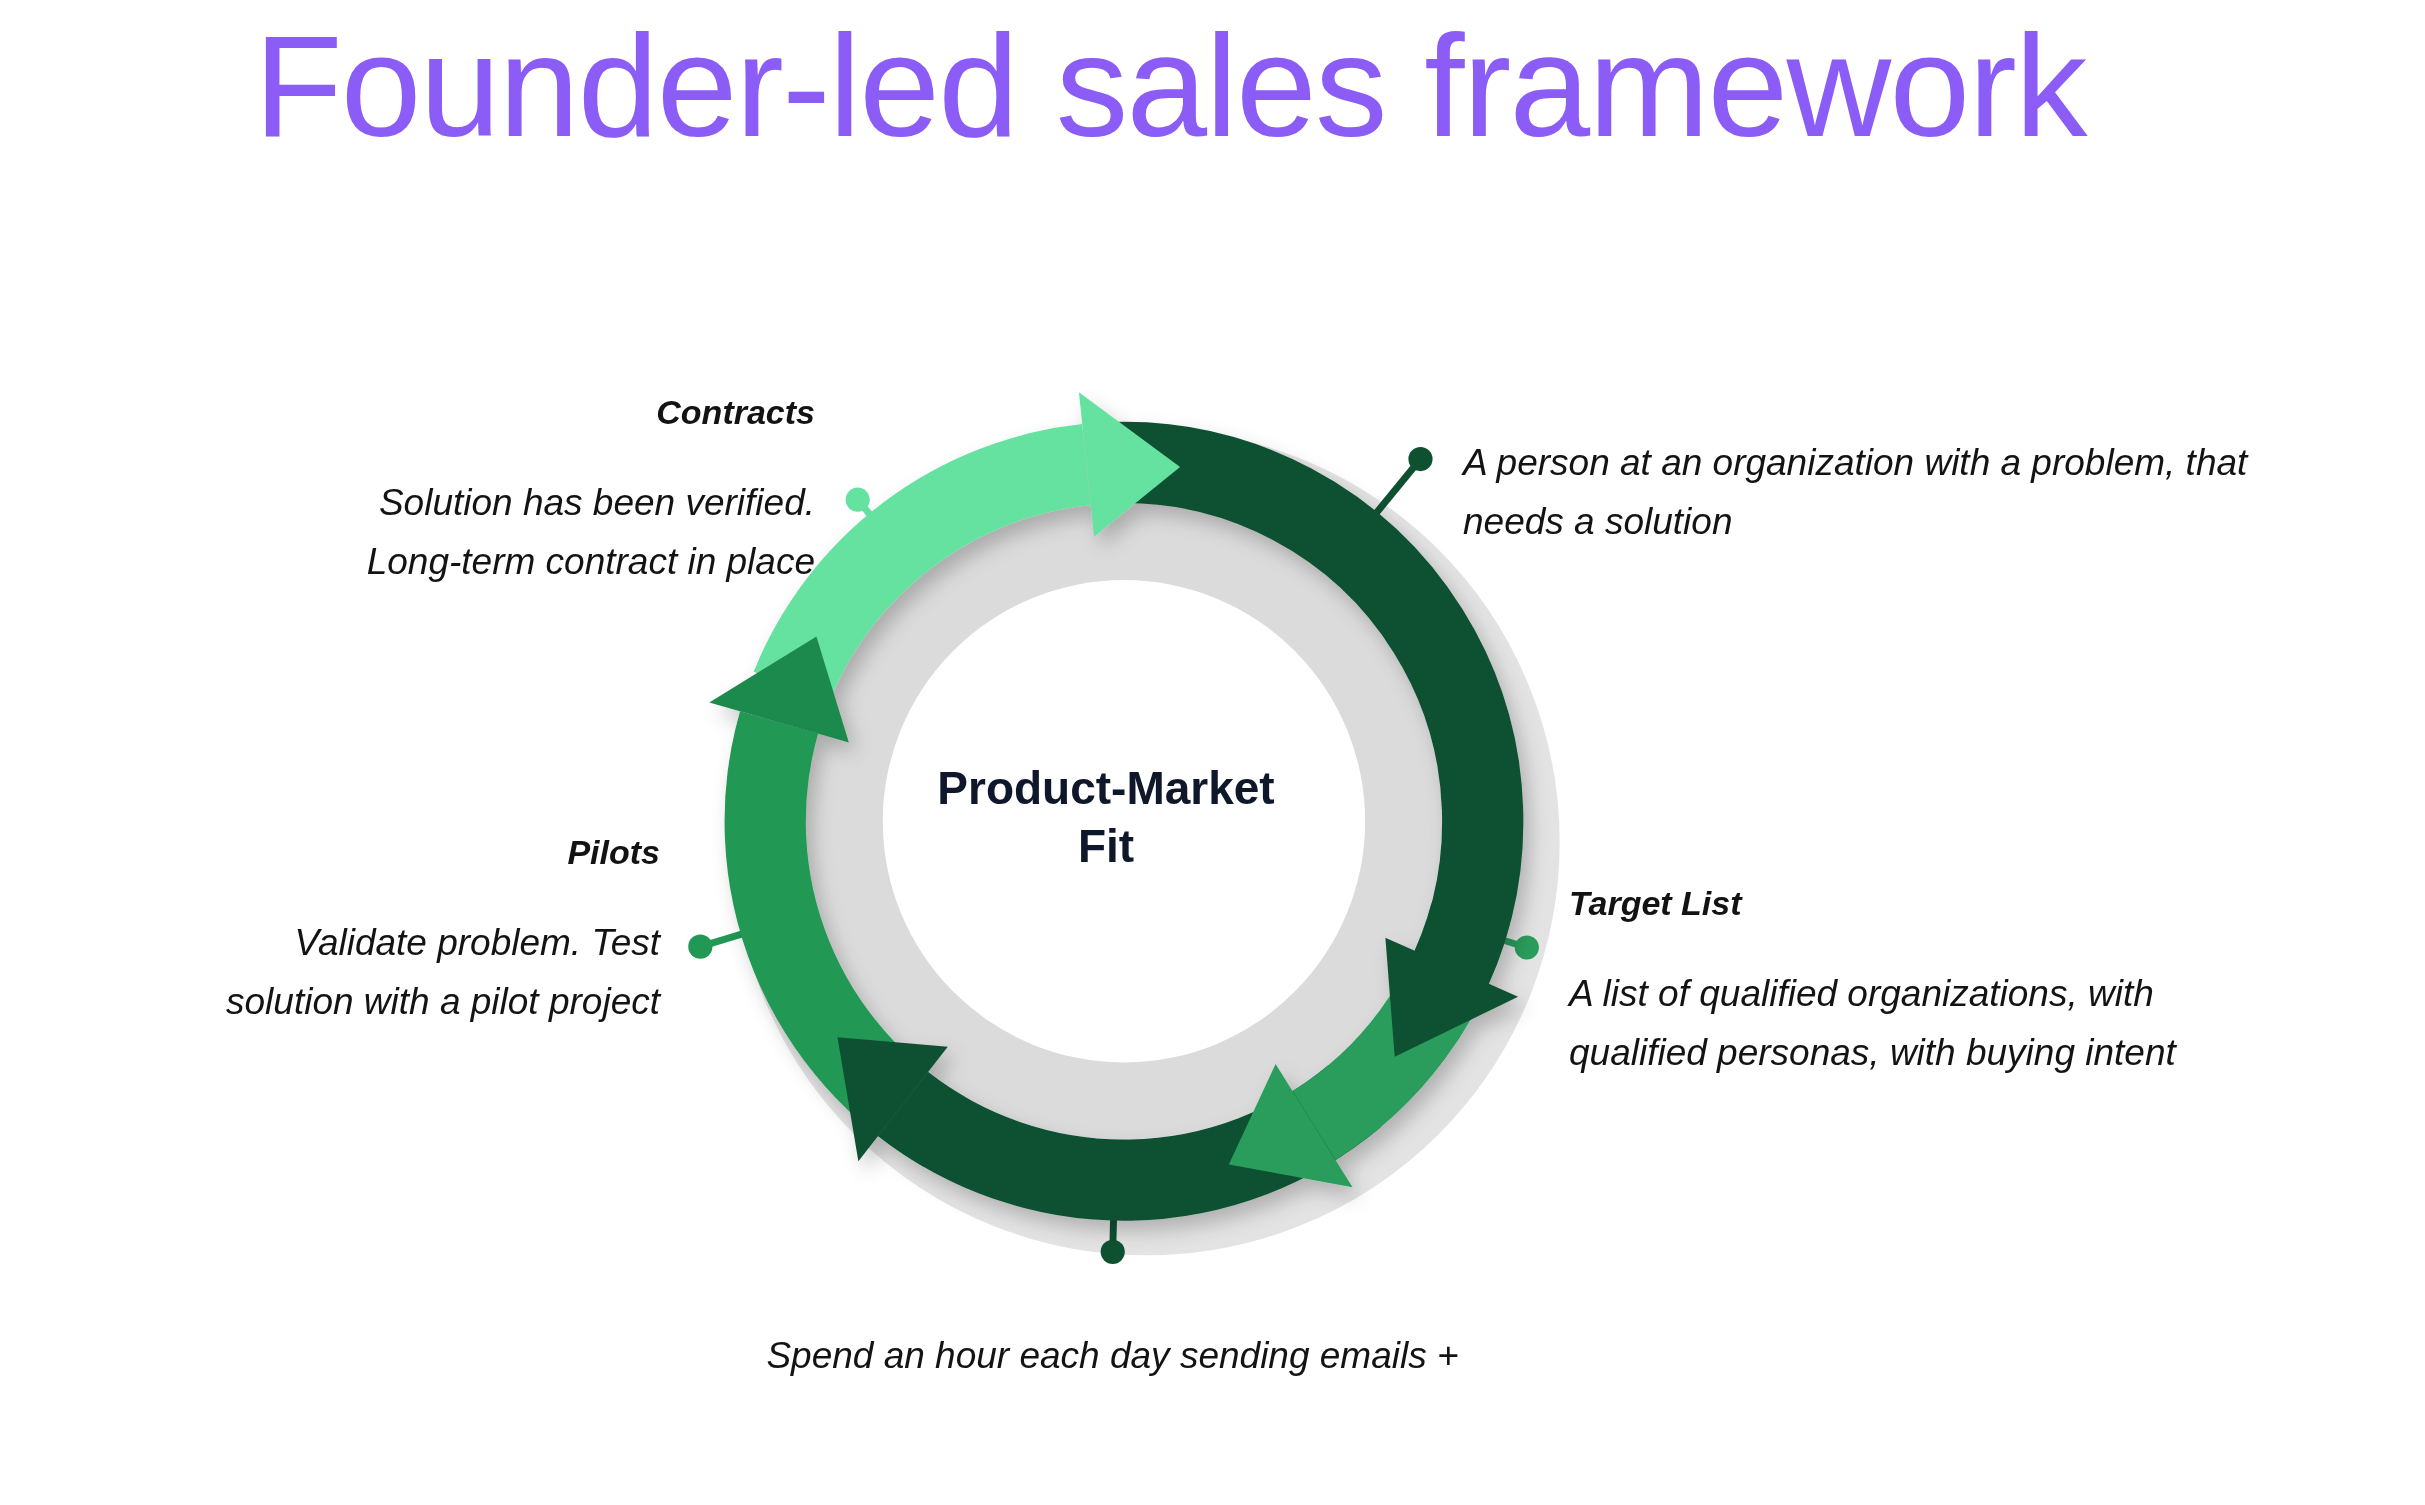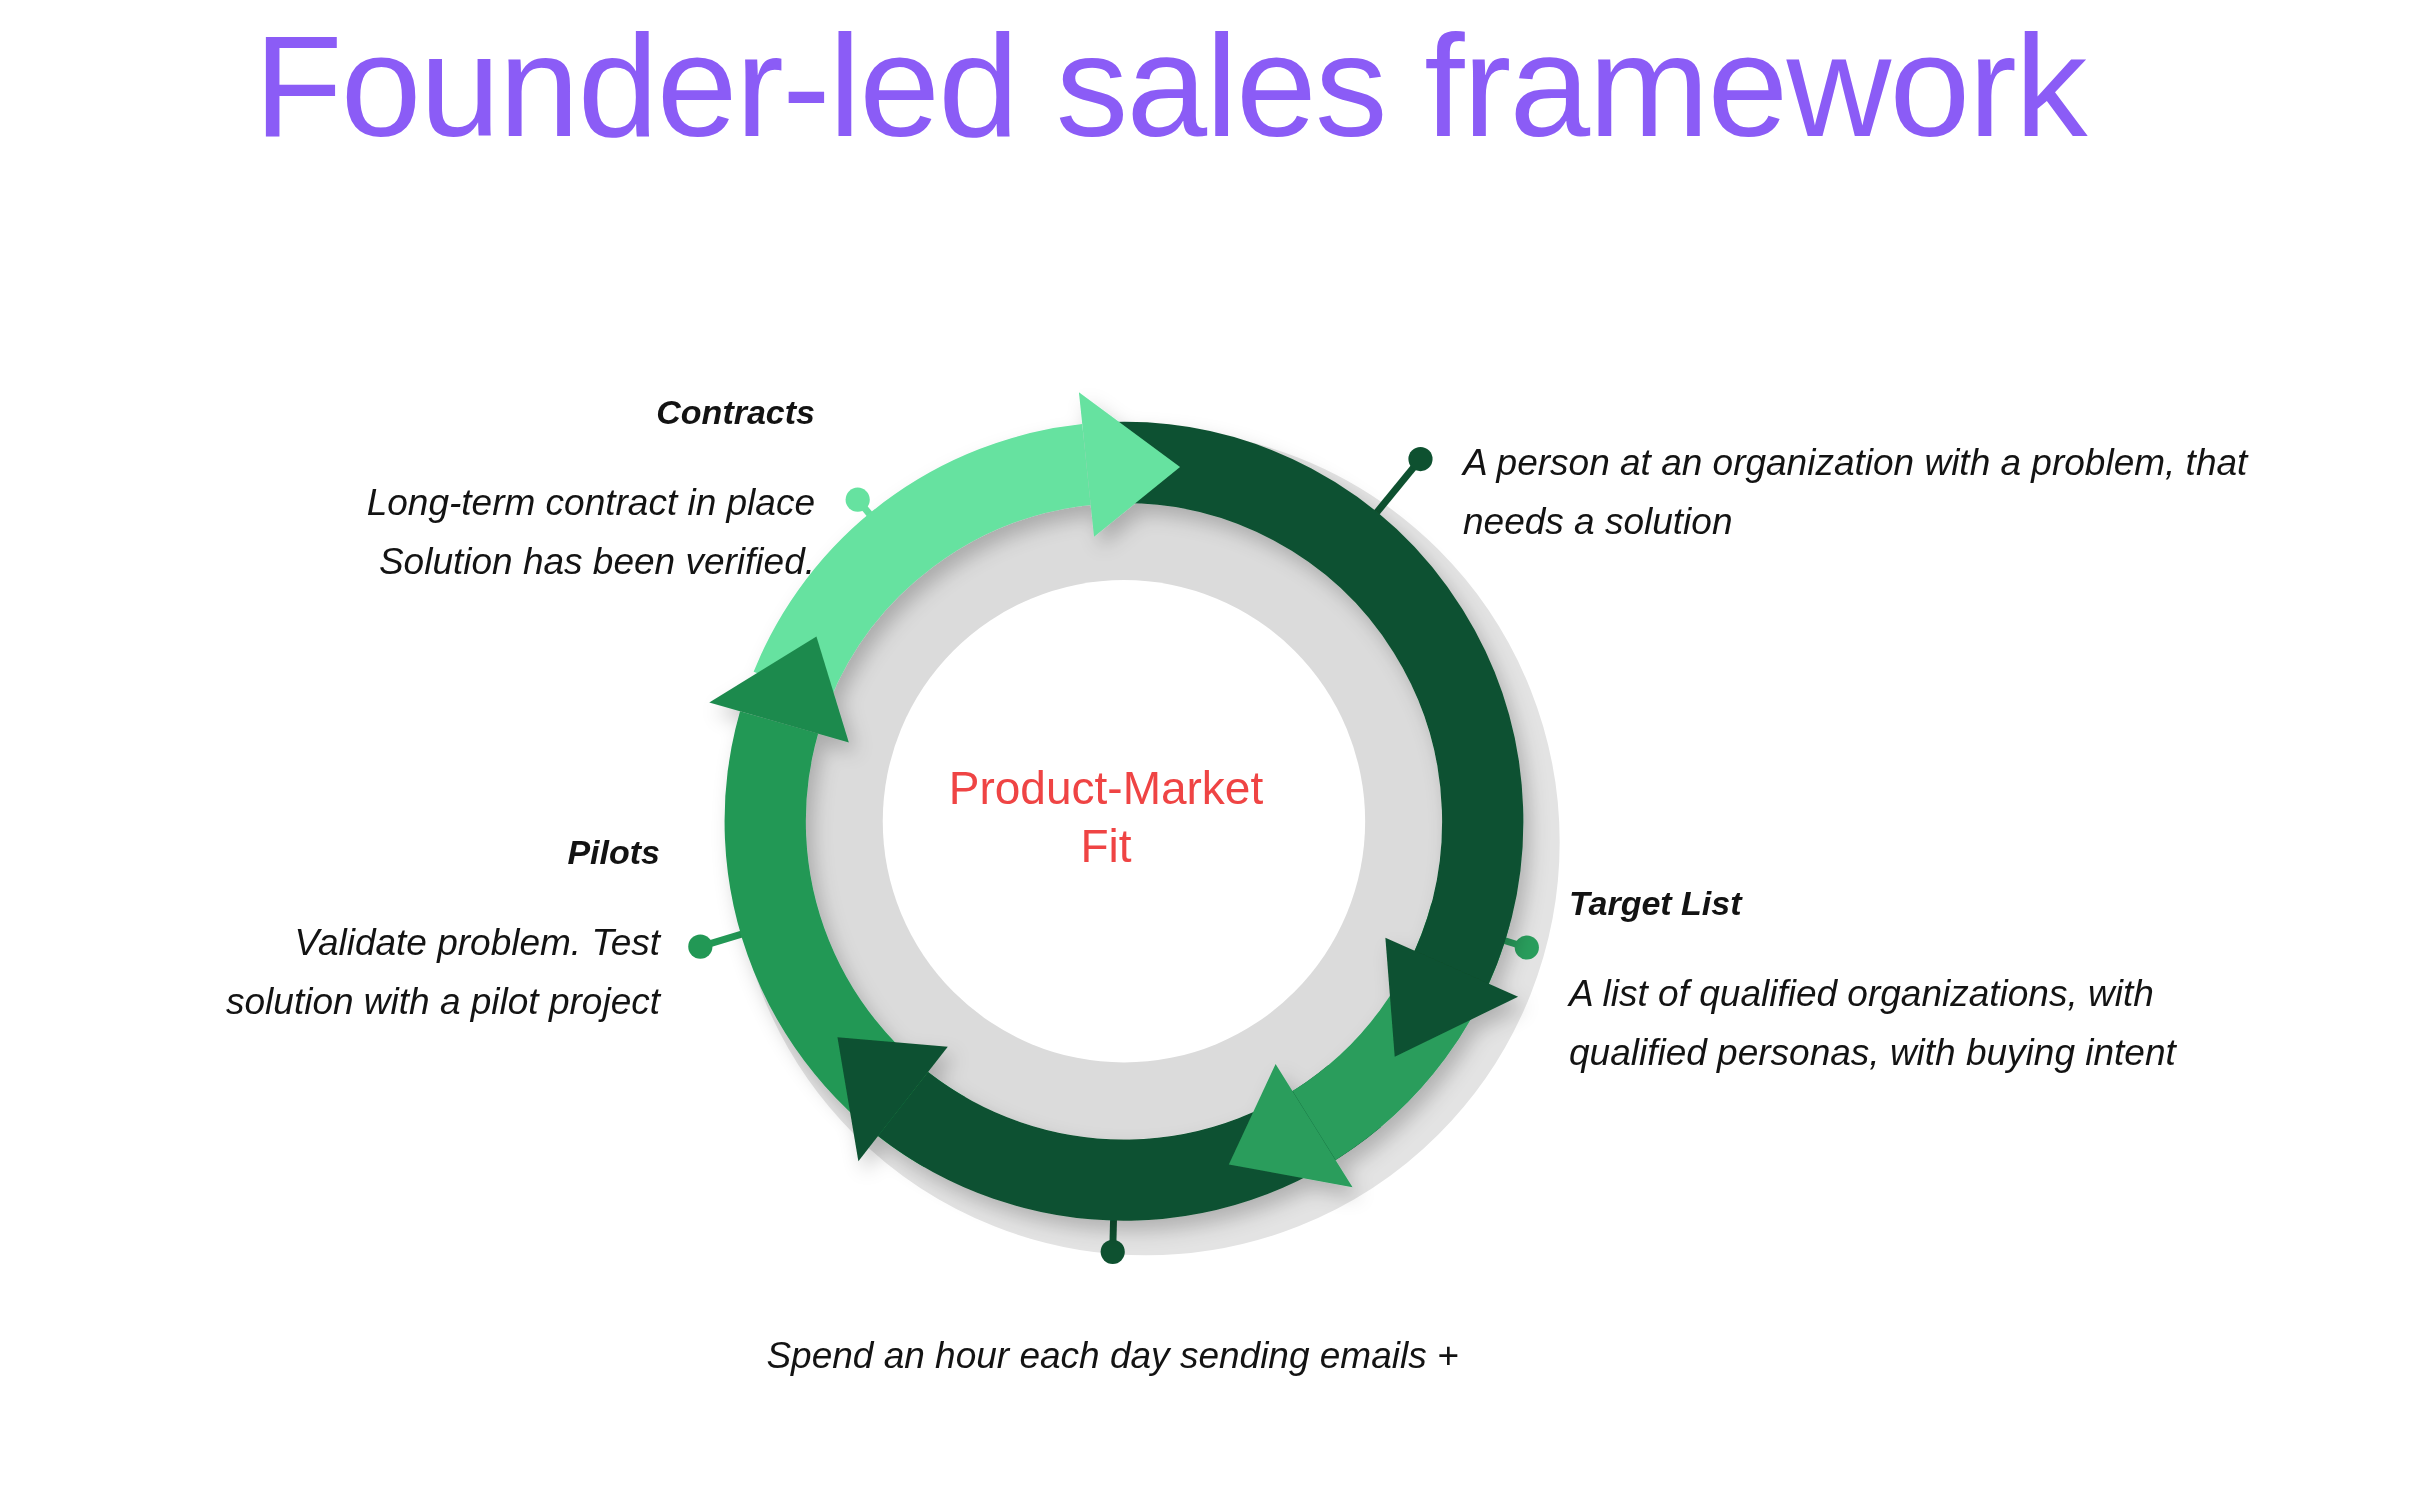--- a/index.html
+++ b/index.html
@@ -50,23 +50,23 @@
   .stage.align-right { text-align: right; }
   .stage.align-left  { text-align: left; }
   .stage.align-center { text-align: center; }
   .center-label {
     position: absolute;
     left: 890px;
     top: 759px;
     width: 432px;
     text-align: center;
     font-size: 46px;
-    font-weight: normal;
+    font-weight: bold;
     line-height: 58px;
-    color: #ef4444;
+    color: #0f172a;
   }
   .nowrap { white-space: nowrap; }
 </style>
 </head>
 <body>
 
 <div class="page-title">Founder-led sales framework</div>
 
 <svg class="diagram-svg" viewBox="0 0 2806 1742" xmlns="http://www.w3.org/2000/svg">
   <defs>
@@ -114,22 +114,22 @@
 </svg>
 
 <div class="center-label">
   <div class="nowrap">Product-Market</div>
   <div class="nowrap">Fit</div>
 </div>
 
 <div class="stage align-right" style="right:1611px; top:392px;">
   <div class="label nowrap">Contracts</div>
   <div class="desc">
+    <div class="nowrap">Solution has been verified.</div>
     <div class="nowrap">Long-term contract in place</div>
-    <div class="nowrap">Solution has been verified.</div>
   </div>
 </div>
 
 <div class="stage align-left" style="left:1463px; top:392px;">
   <div class="desc">
     <div class="nowrap">A person at an organization with a problem, that</div>
     <div class="nowrap">needs a solution</div>
   </div>
 </div>
 

